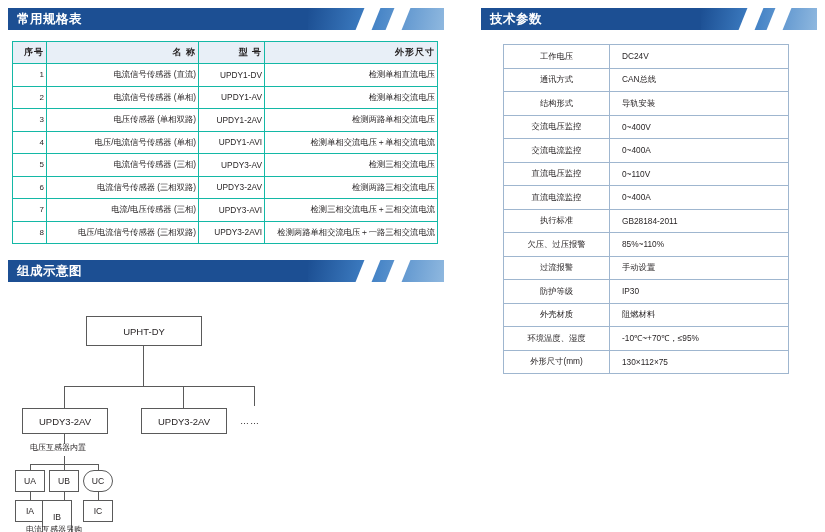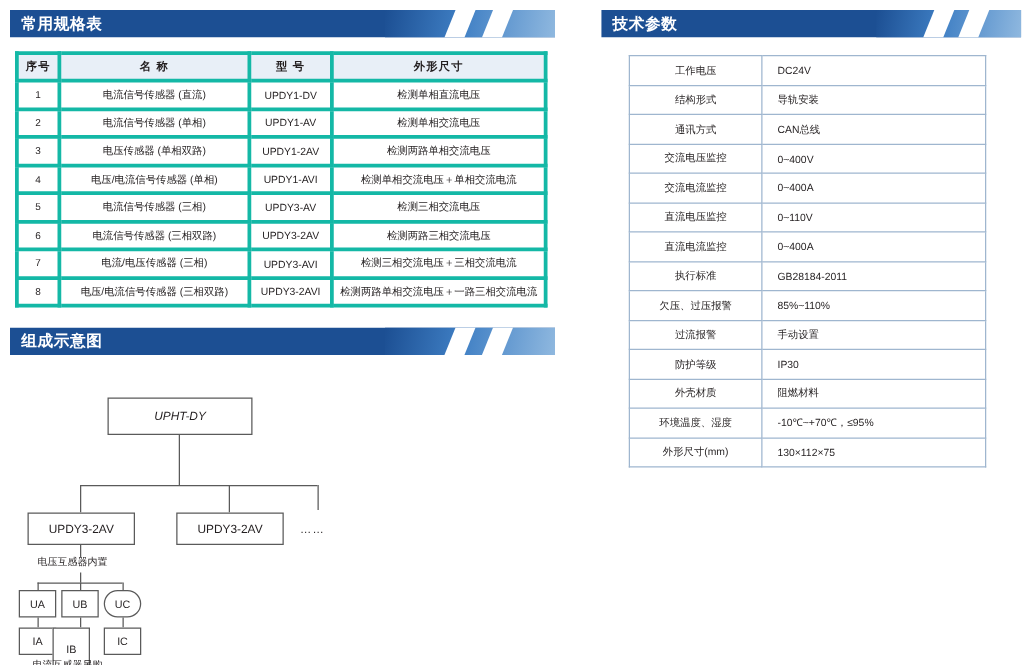--- a/index.html
+++ b/index.html
@@ -66,24 +66,24 @@
 
   
   table.spec {
     border-collapse: collapse;
     width: 426px;
     margin-top: 11px;
     margin-left: 4px;
     table-layout: fixed;
   }
   table.spec th, table.spec td {
-    border: 3px solid #14b8a6;
+    border: 1px solid #14b8a6;
     height: 22.5px;
     font-size: 8.3px;
-    text-align: center;
+    text-align: right;
     vertical-align: middle;
     padding: 0 2px;
     color: #231f20;
   }
   table.spec th {
     background: #e8eff7;
     font-weight: bold;
     font-size: 9px;
     letter-spacing: 1px;
     height: 22px;
@@ -228,21 +228,21 @@
     <div class="sec-head" style="margin-top:16px;">
       <div class="bar-main"></div>
       <div class="bar-grad" style="left:300px;width:136px;"></div>
       <div class="slash" style="left:352px;"></div>
       <div class="slash" style="left:382px;"></div>
       <div class="title">组成示意图</div>
     </div>
 
     <div class="diagram">
 
-      <div class="dbox" style="left:78px; top:26px; width:116px; height:30px;font-style:italic;">UPHT-DY</div>
+      <div class="dbox" style="left:78px; top:26px; width:116px; height:30px;">UPHT-DY</div>
 
       <div class="dline" style="left:135px; top:56px; width:1px; height:40px;"></div>
 
       <div class="dline" style="left:56px; top:96px; width:190px; height:1px;"></div>
 
       <div class="dline" style="left:56px; top:96px; width:1px; height:22px;"></div>
       <div class="dline" style="left:175px; top:96px; width:1px; height:22px;"></div>
       <div class="dline" style="left:246px; top:96px; width:1px; height:20px;"></div>
 
       <div class="dbox" style="left:14px; top:118px; width:86px; height:26px;">UPDY3-2AV</div>
@@ -284,26 +284,26 @@
       <div class="title">技术参数</div>
     </div>
 
     <table class="tech">
       <tbody>
         <tr>
           <td class="k">工作电压</td>
           <td class="v">DC24V</td>
         </tr>
         <tr>
+          <td class="k">通讯方式</td>
+          <td class="v">CAN总线</td>
+        </tr>
+        <tr>
           <td class="k">结构形式</td>
           <td class="v">导轨安装</td>
-        </tr>
-        <tr>
-          <td class="k">通讯方式</td>
-          <td class="v">CAN总线</td>
         </tr>
         <tr>
           <td class="k">交流电压监控</td>
           <td class="v">0~400V</td>
         </tr>
         <tr>
           <td class="k">交流电流监控</td>
           <td class="v">0~400A</td>
         </tr>
         <tr>

